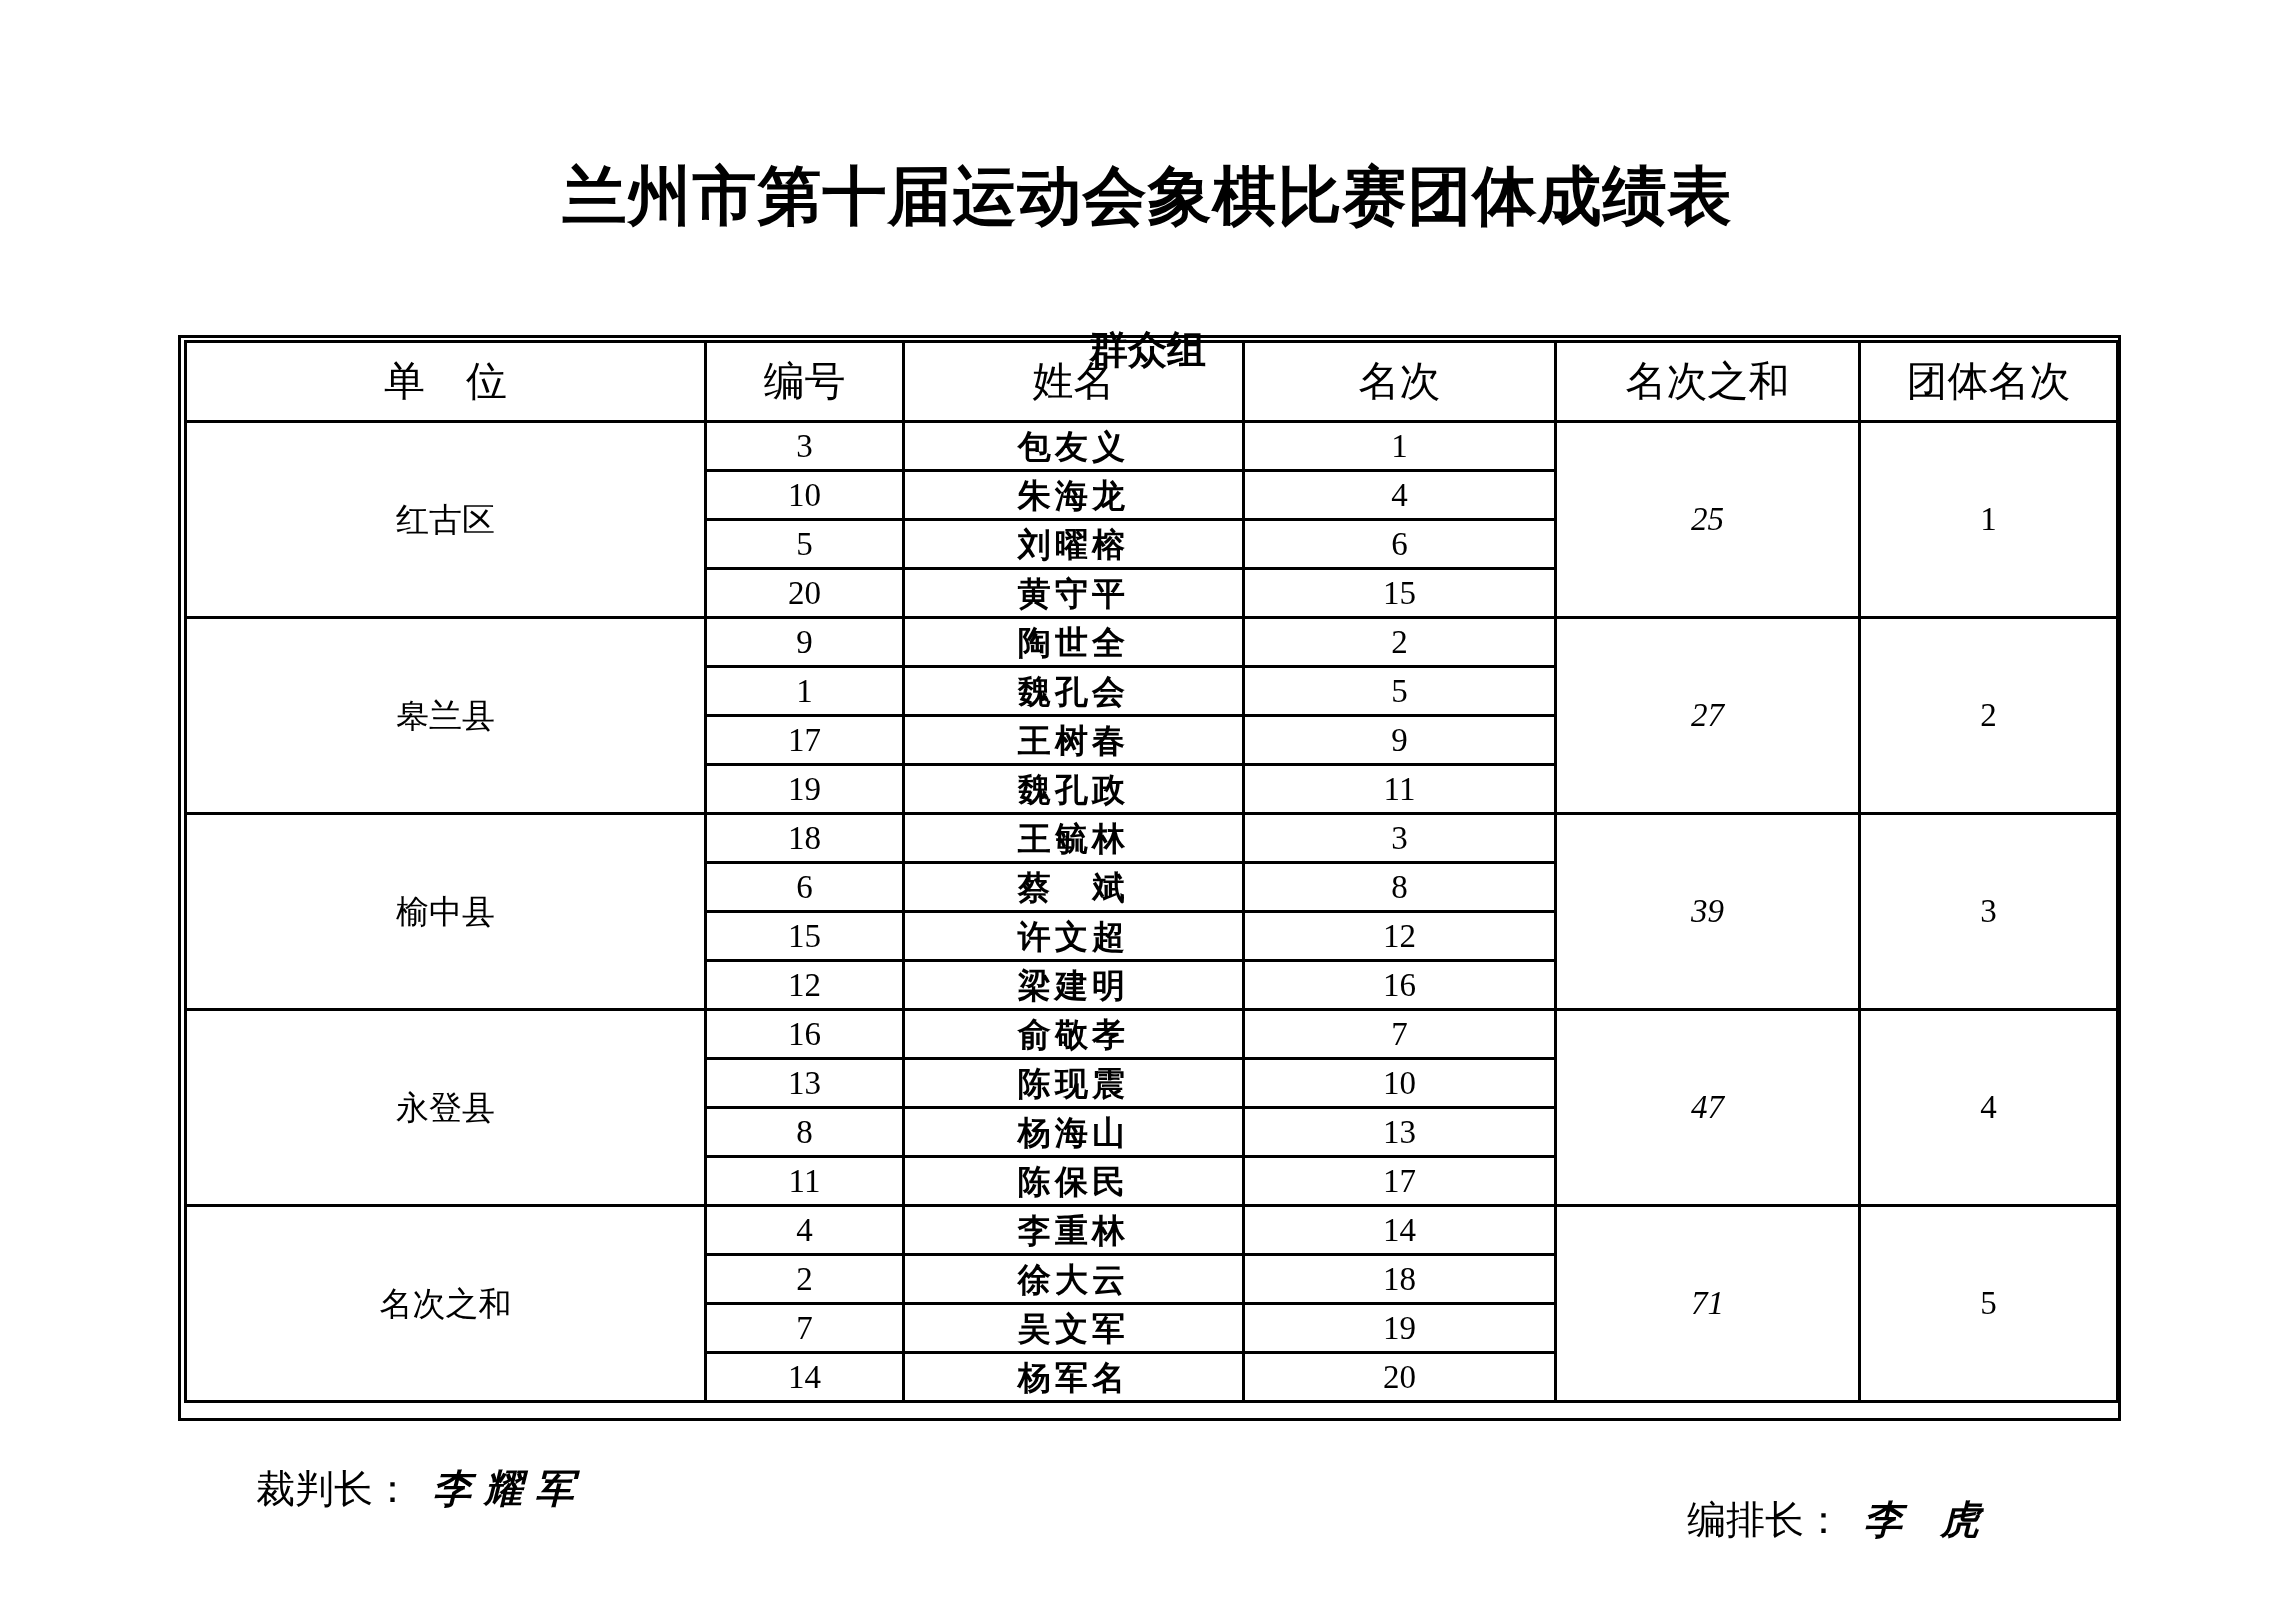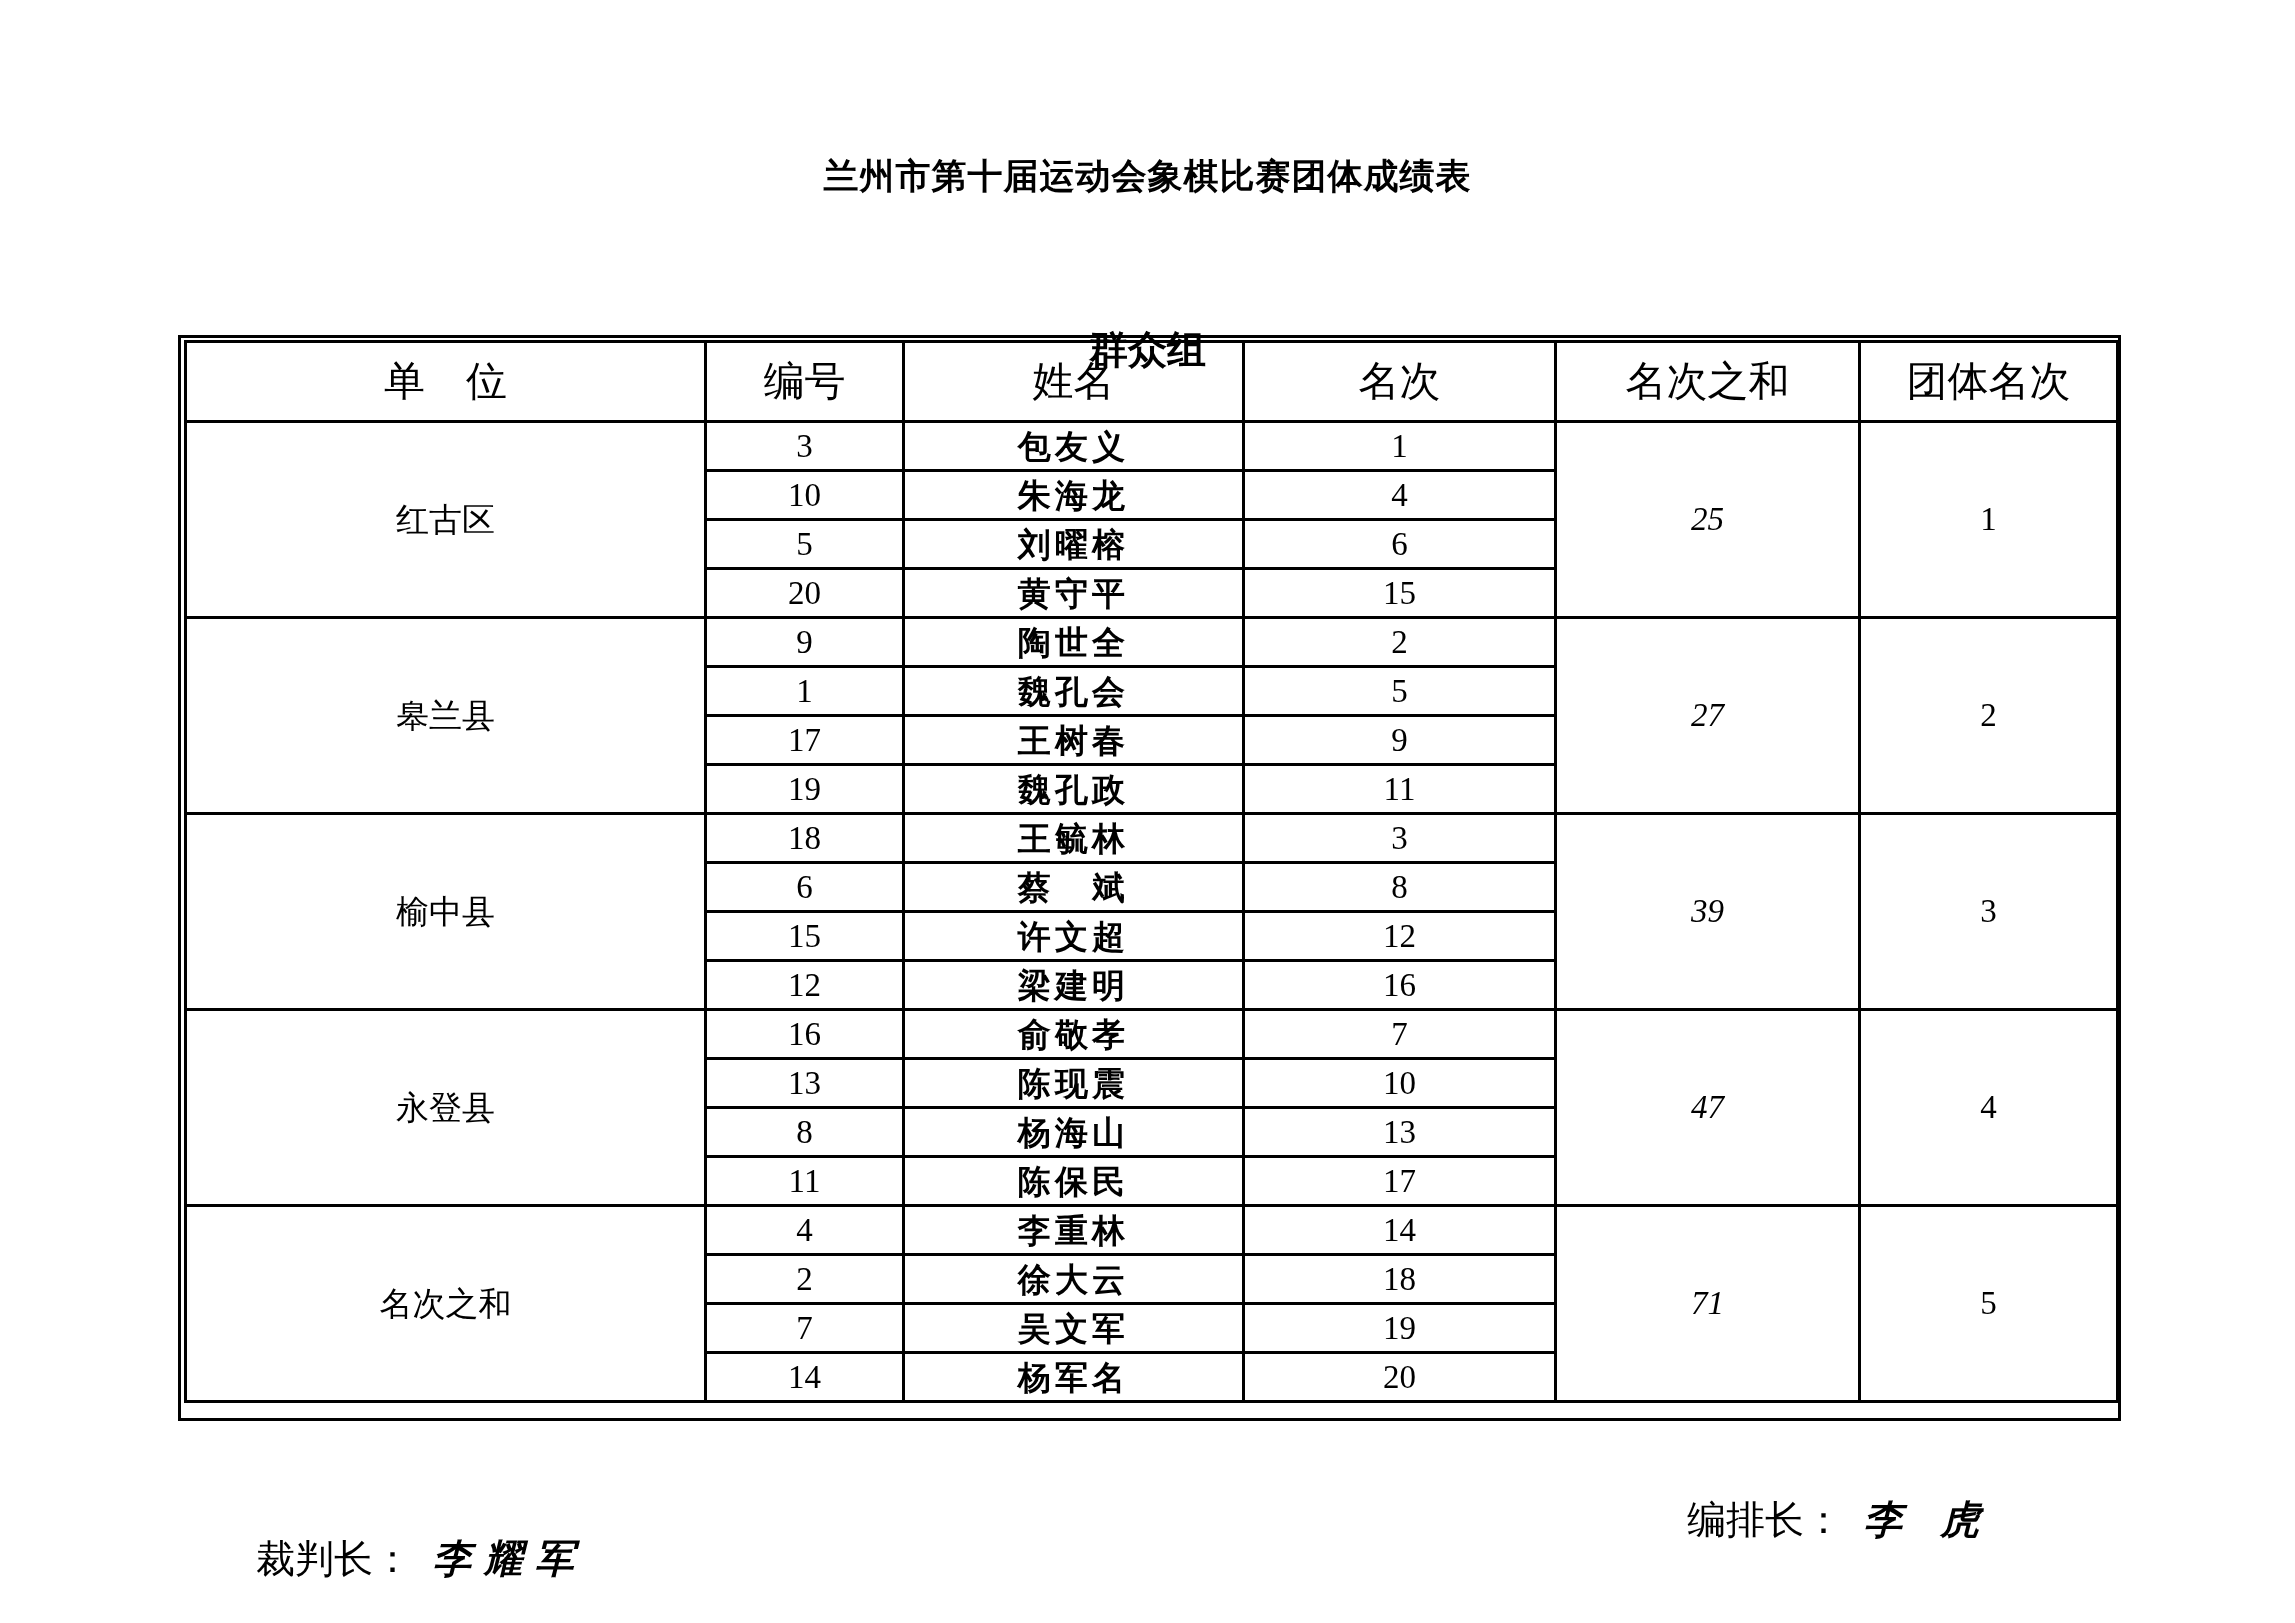--- a/index.html
+++ b/index.html
@@ -1,33 +1,33 @@
 <!DOCTYPE html>
 <html style="font-size:8.2px"><head>
 <meta charset="utf-8">
 <style>
   html, body { margin:0; padding:0; background:#ffffff; }
   body { width:2295px; height:1623px; position:relative; overflow:hidden; color:#000;
          font-family:"DejaVu Serif", serif; }
   .title { position:absolute; left:0; width:2295px; top:153px; text-align:center;
-           font-family:"DejaVu Sans", sans-serif; font-size:35px; font-weight:bold; letter-spacing:1px; }
+           font-family:"DejaVu Sans", sans-serif; font-size:64px; font-weight:bold; letter-spacing:1px; }
   .subtitle { position:absolute; left:0; width:2295px; top:279px; text-align:center;
               font-family:"DejaVu Sans", sans-serif; font-size:39px; font-weight:bold;margin-top:44px; }
   .table-frame { position:absolute; left:178px; top:335px; width:1943px; height:1086px;
                  border:3.6px solid #000; box-sizing:border-box; }
   table.results { position:absolute; left:184px; top:340px; width:1932px; border-collapse:collapse; table-layout:fixed;padding-left:44px; }
   table.results td, table.results th { border:3.6px solid #000; text-align:center; vertical-align:middle; padding:0; }
   table.results th { height:77px; font-family:"DejaVu Sans", sans-serif; font-weight:normal; font-size:41px; }
   table.results td { height:46px; font-size:33px; line-height:1; }
   td.unit { font-family:Liberation Sans, sans-serif; font-size:41px; }
   td.name { font-family:"DejaVu Serif", serif; font-weight:bold; font-size:39px; letter-spacing:4.1px; }
   td.num { font-family:"Liberation Serif", serif; font-size:35px; }
   td.sum { font-family:"Liberation Serif", serif; font-size:35px;font-style:italic; }
   td.team-rank { font-family:"Liberation Serif", serif; font-size:49px; }
-  .footer-left { position:absolute; left:256px; top:1532px; font-family:"DejaVu Sans", sans-serif; font-size:39px; }
+  .footer-left { position:absolute; left:256px; top:1462px; font-family:"DejaVu Sans", sans-serif; font-size:39px; }
   .footer-right { position:absolute; left:1687px; top:1462px; font-family:"DejaVu Sans", sans-serif; font-size:39px;margin-top:31px; }
   .sig { font-family:"DejaVu Serif", serif; font-style:italic; font-weight:bold; font-size:39px; margin-left:20.4px; letter-spacing:12.3px; }
 </style>
 </head>
 <body>
 
 <div class="title">兰州市第十届运动会象棋比赛团体成绩表</div>
 <div class="subtitle">群众组</div>
 
 <div class="table-frame"></div>

